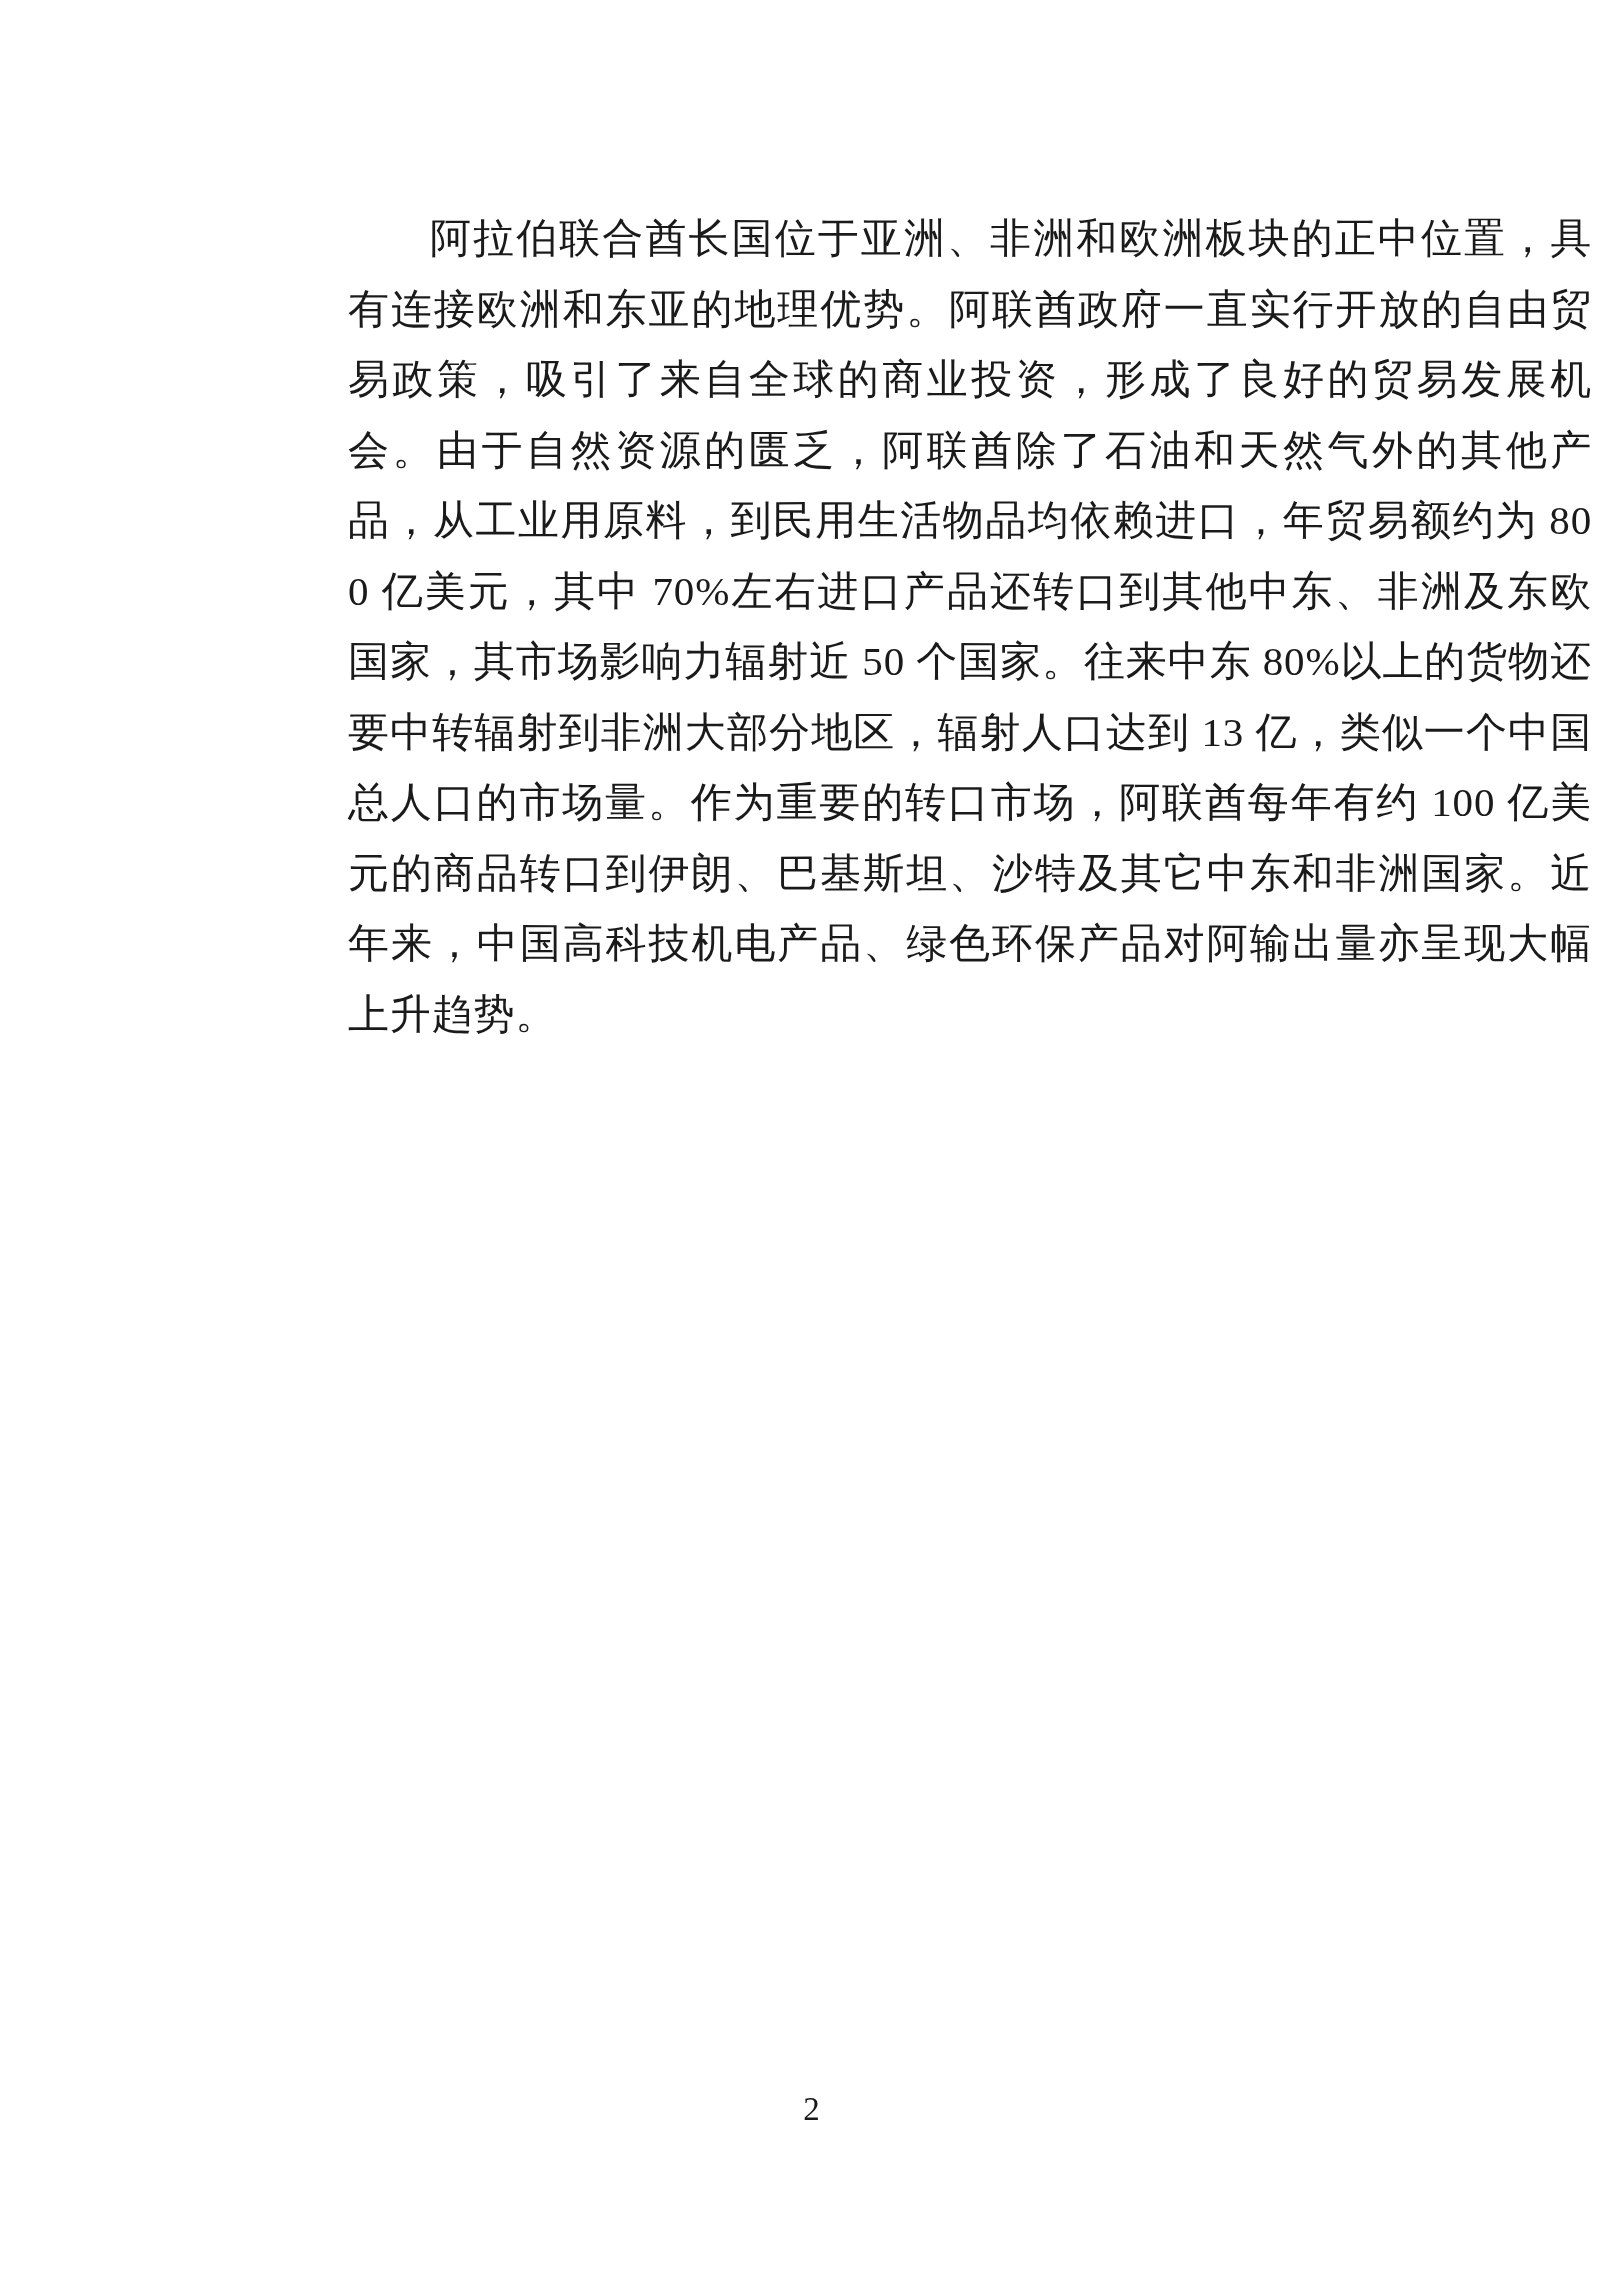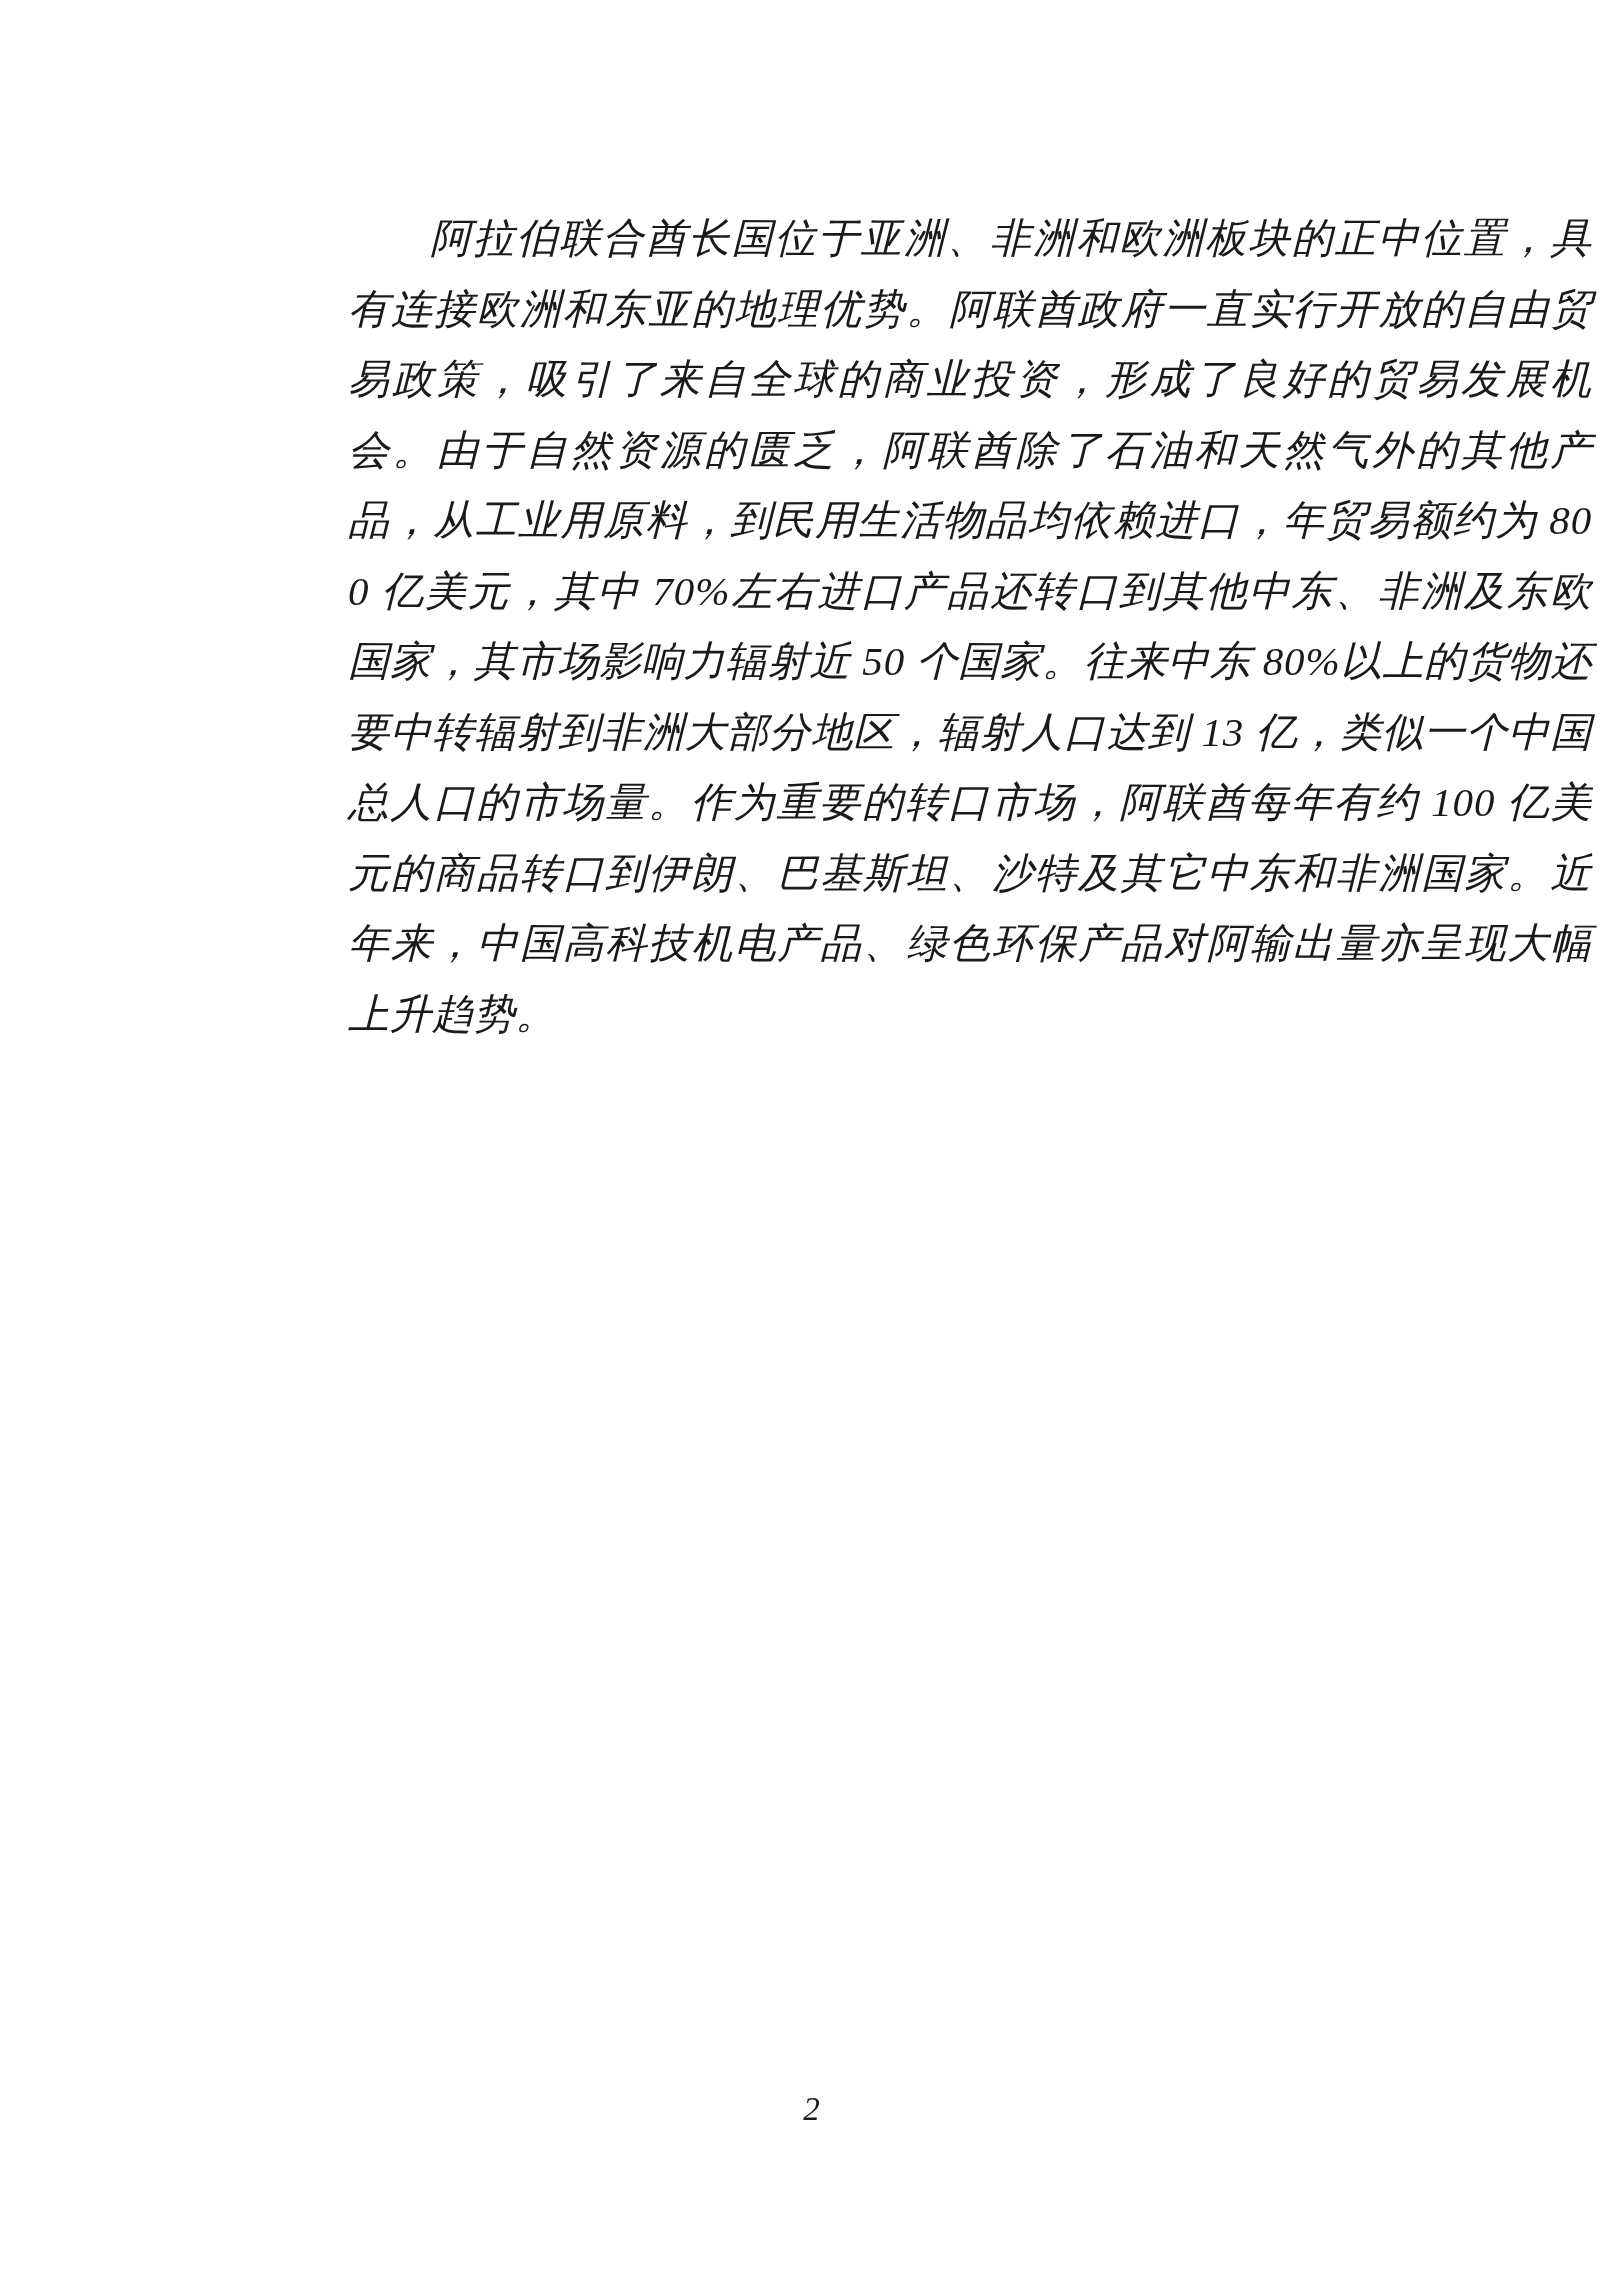--- a/index.html
+++ b/index.html
@@ -9,21 +9,20 @@
   }
   .page {
     position: relative;
     width: 1307px;
     height: 2295px;
     background: #ffffff;
     margin: 0 auto;
     box-sizing: border-box;
     font-family: "Liberation Serif", "DejaVu Serif", serif;
     color: #000000;
-    font-style: italic;
   }
   .content {
     position: absolute;
     left: 190px;
     top: 203px;
     width: 1244px;
   }
   .body-paragraph {
     font-size: 41px;
     line-height: 1.72;

